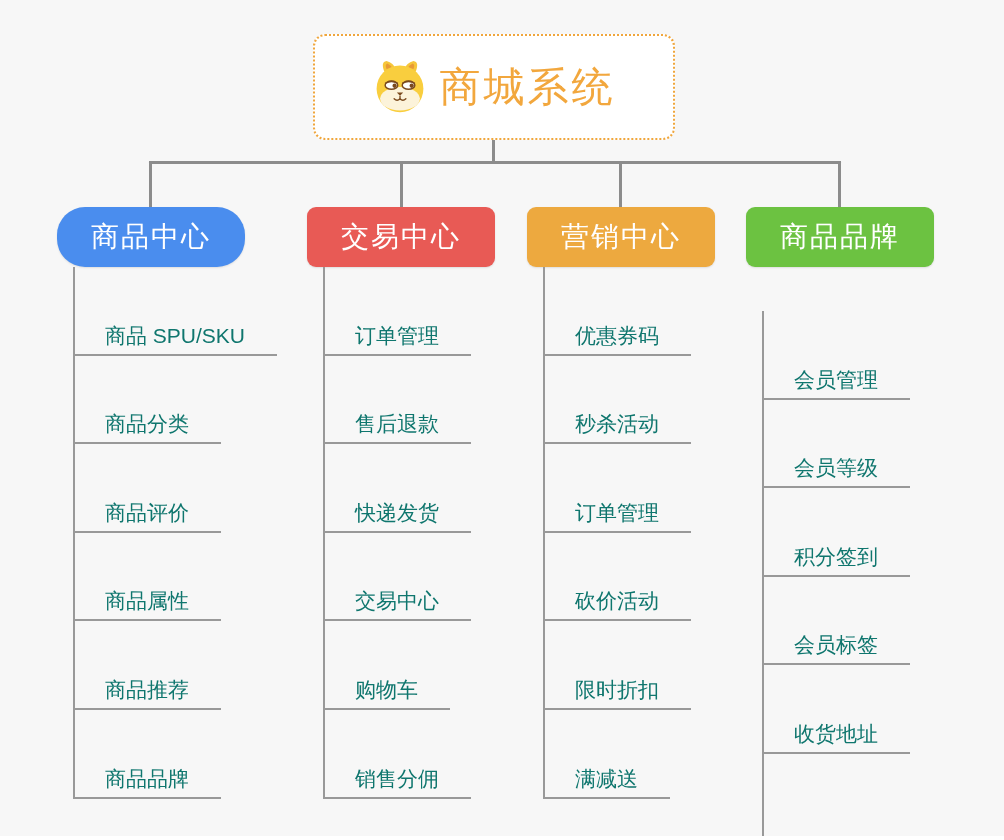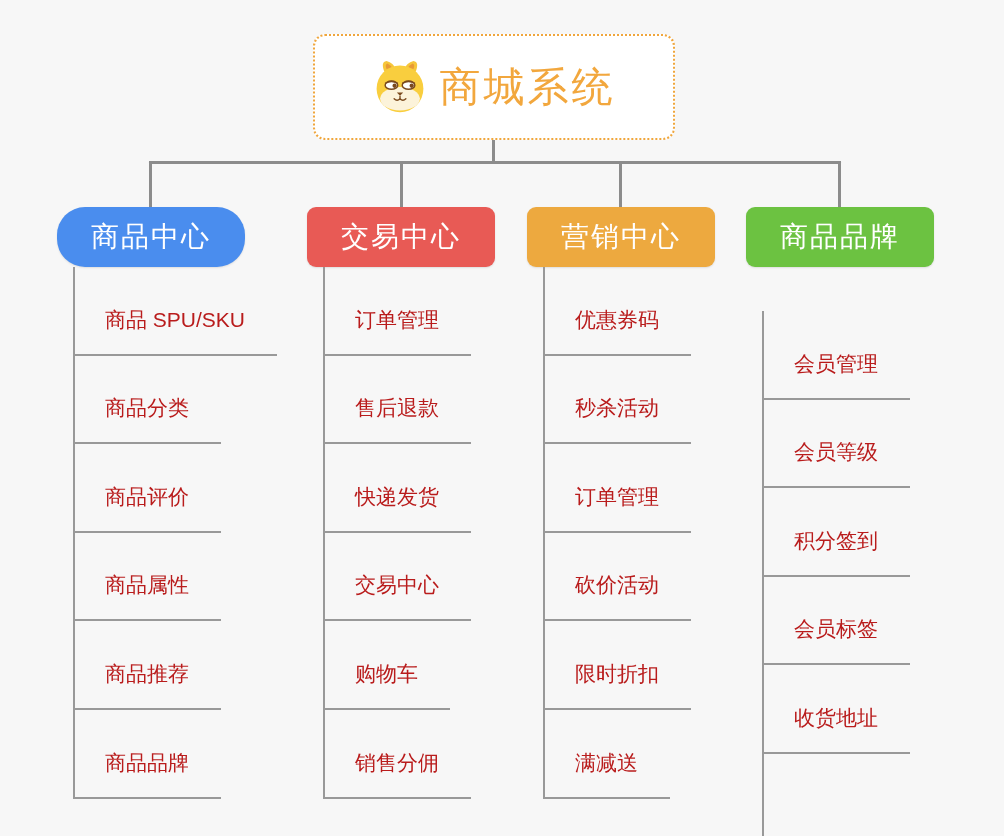--- a/index.html
+++ b/index.html
@@ -49,22 +49,22 @@
     content:"";position:absolute;left:0;top:0;width:2px;height:532px;
     background:#999999;
   }
   .col-1{left:73px;}
   .col-2{left:323px;}
   .col-3{left:543px;}
   .col-4{left:762px;margin-top:44px;}
   .leaf{height:88.6px;display:flex;align-items:flex-end;}
   .leaf-label{
     display:inline-block;white-space:nowrap;line-height:1;
-    font-size:21px;color:#b91c1c;
-    padding:0 32px 24px 32px;
+    font-size:21px;color:#0f766e;
+    padding:0 32px 8px 32px;
     border-bottom:2px solid #999999;
   }
 </style>
 </head>
 <body>
 
 <div class="canvas">
 
   <div class="root-node">
     <svg class="dog-icon" viewBox="0 0 60 60">

